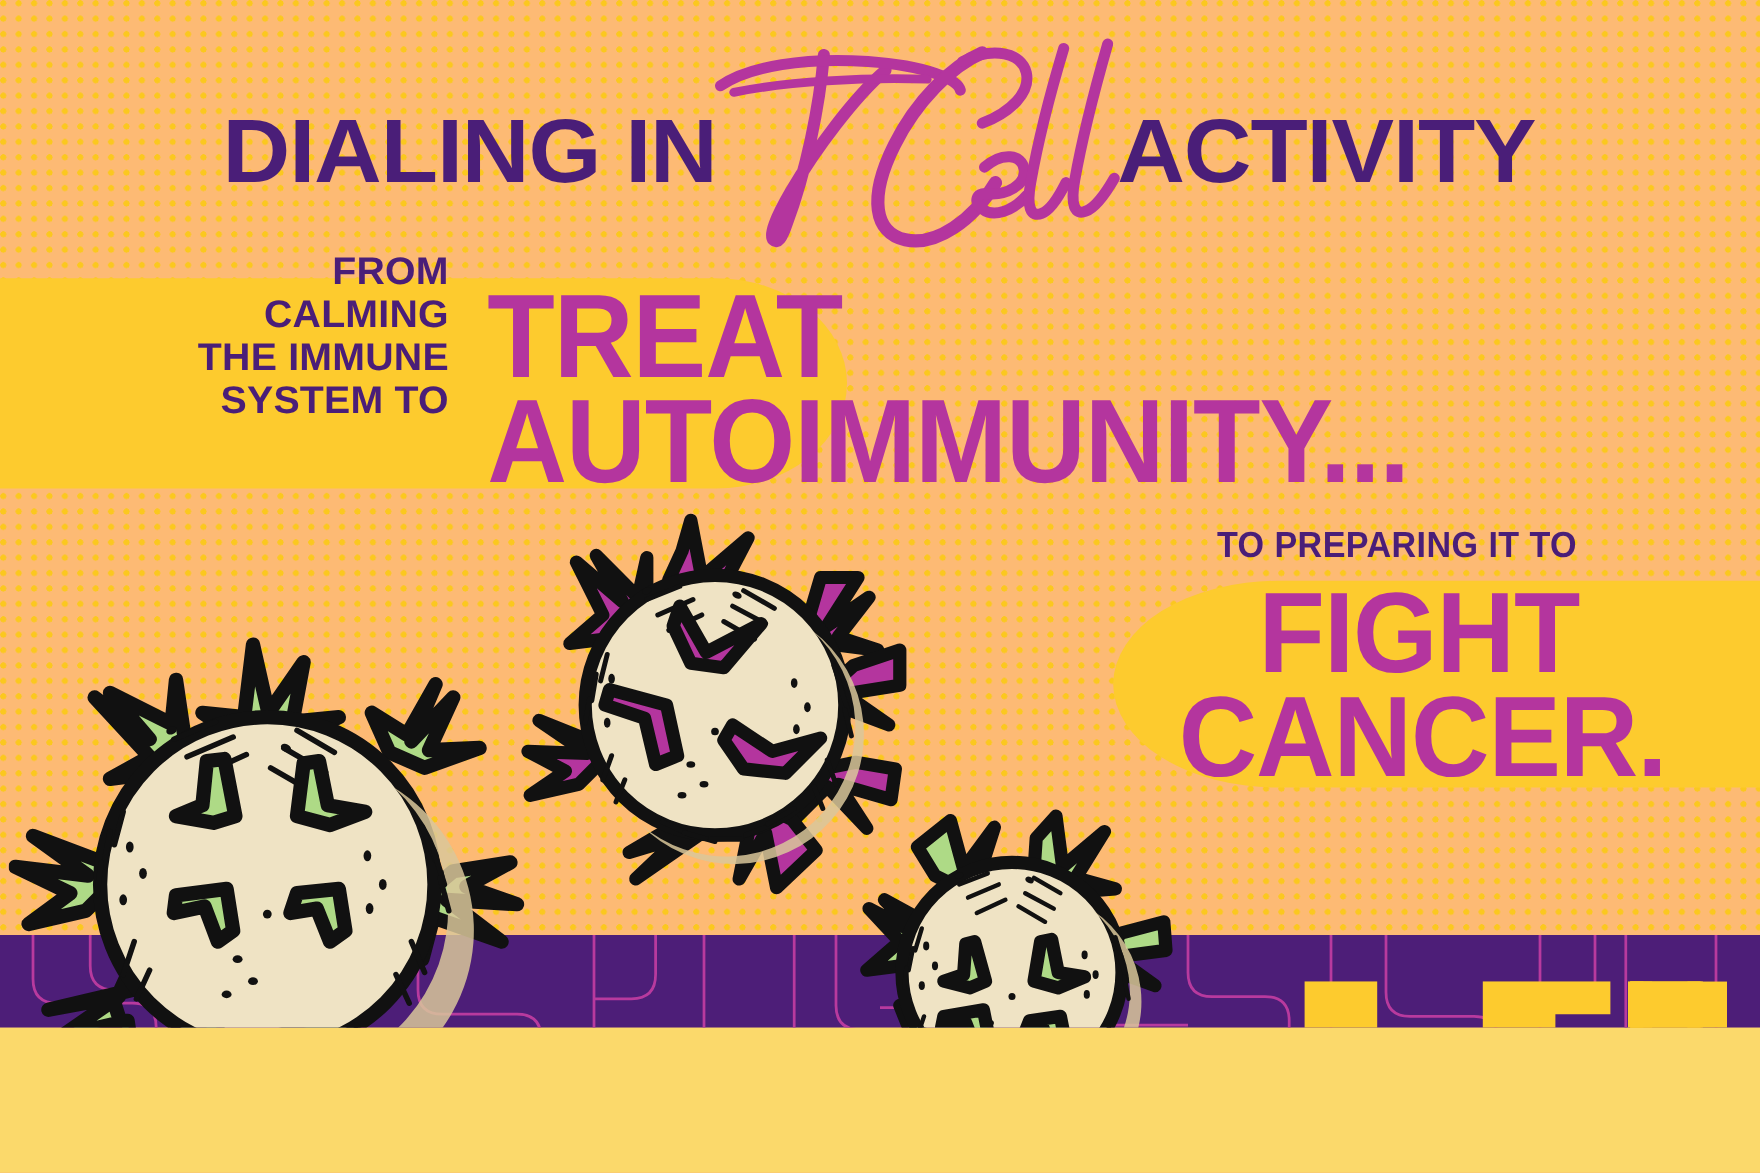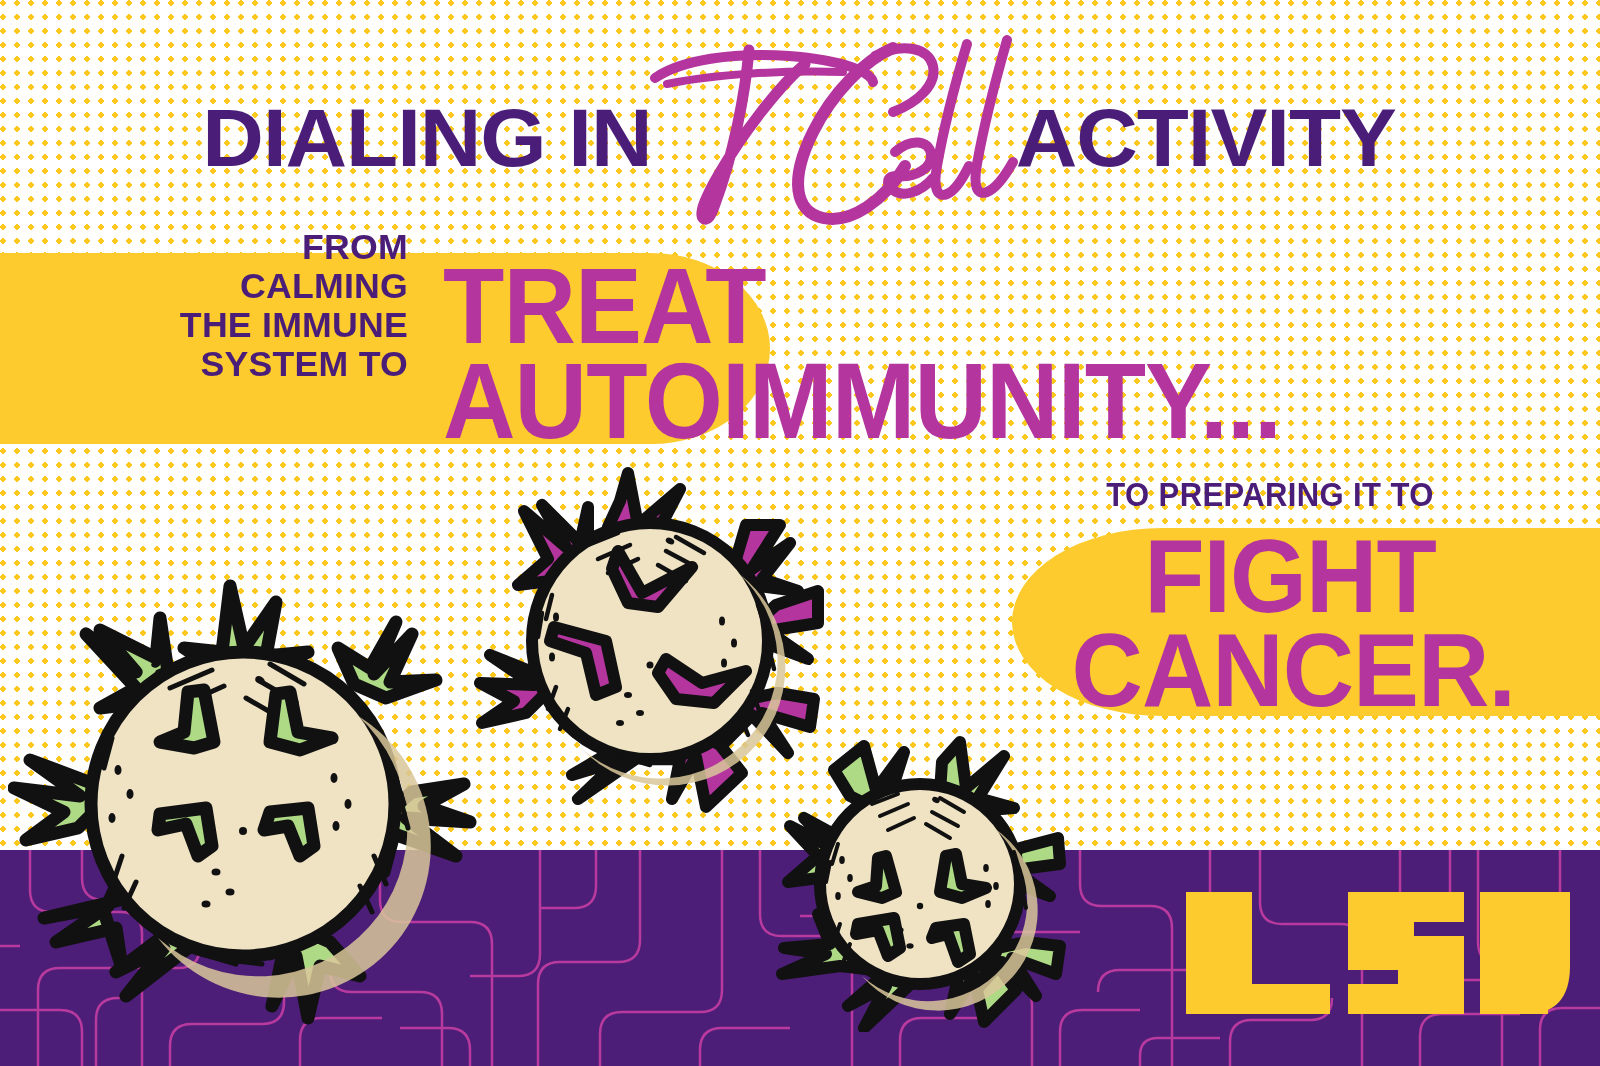--- a/index.html
+++ b/index.html
@@ -5,23 +5,23 @@
   * { margin:0; padding:0; box-sizing:border-box; }
   html,body { width:1600px; height:1066px; overflow:hidden; }
   body {
     font-family:"Liberation Sans", sans-serif;
     background:#FBD96B;
     position:relative;
   }
 
   #poster {
     position:absolute; inset:0;
-    width:1600px; height:1066px;
+    width:1600px; height:934px;
     overflow:hidden;
-    background:#ffffff;
+    background:#fdba74;
   }
 
   
   .bg-dots {
     position:absolute; inset:0;
     background-image:radial-gradient(circle at 3px 3px, #FBC81E 2.6px, transparent 2.9px);
     background-size:14px 14px;
     background-position:0 0;
   }
 

